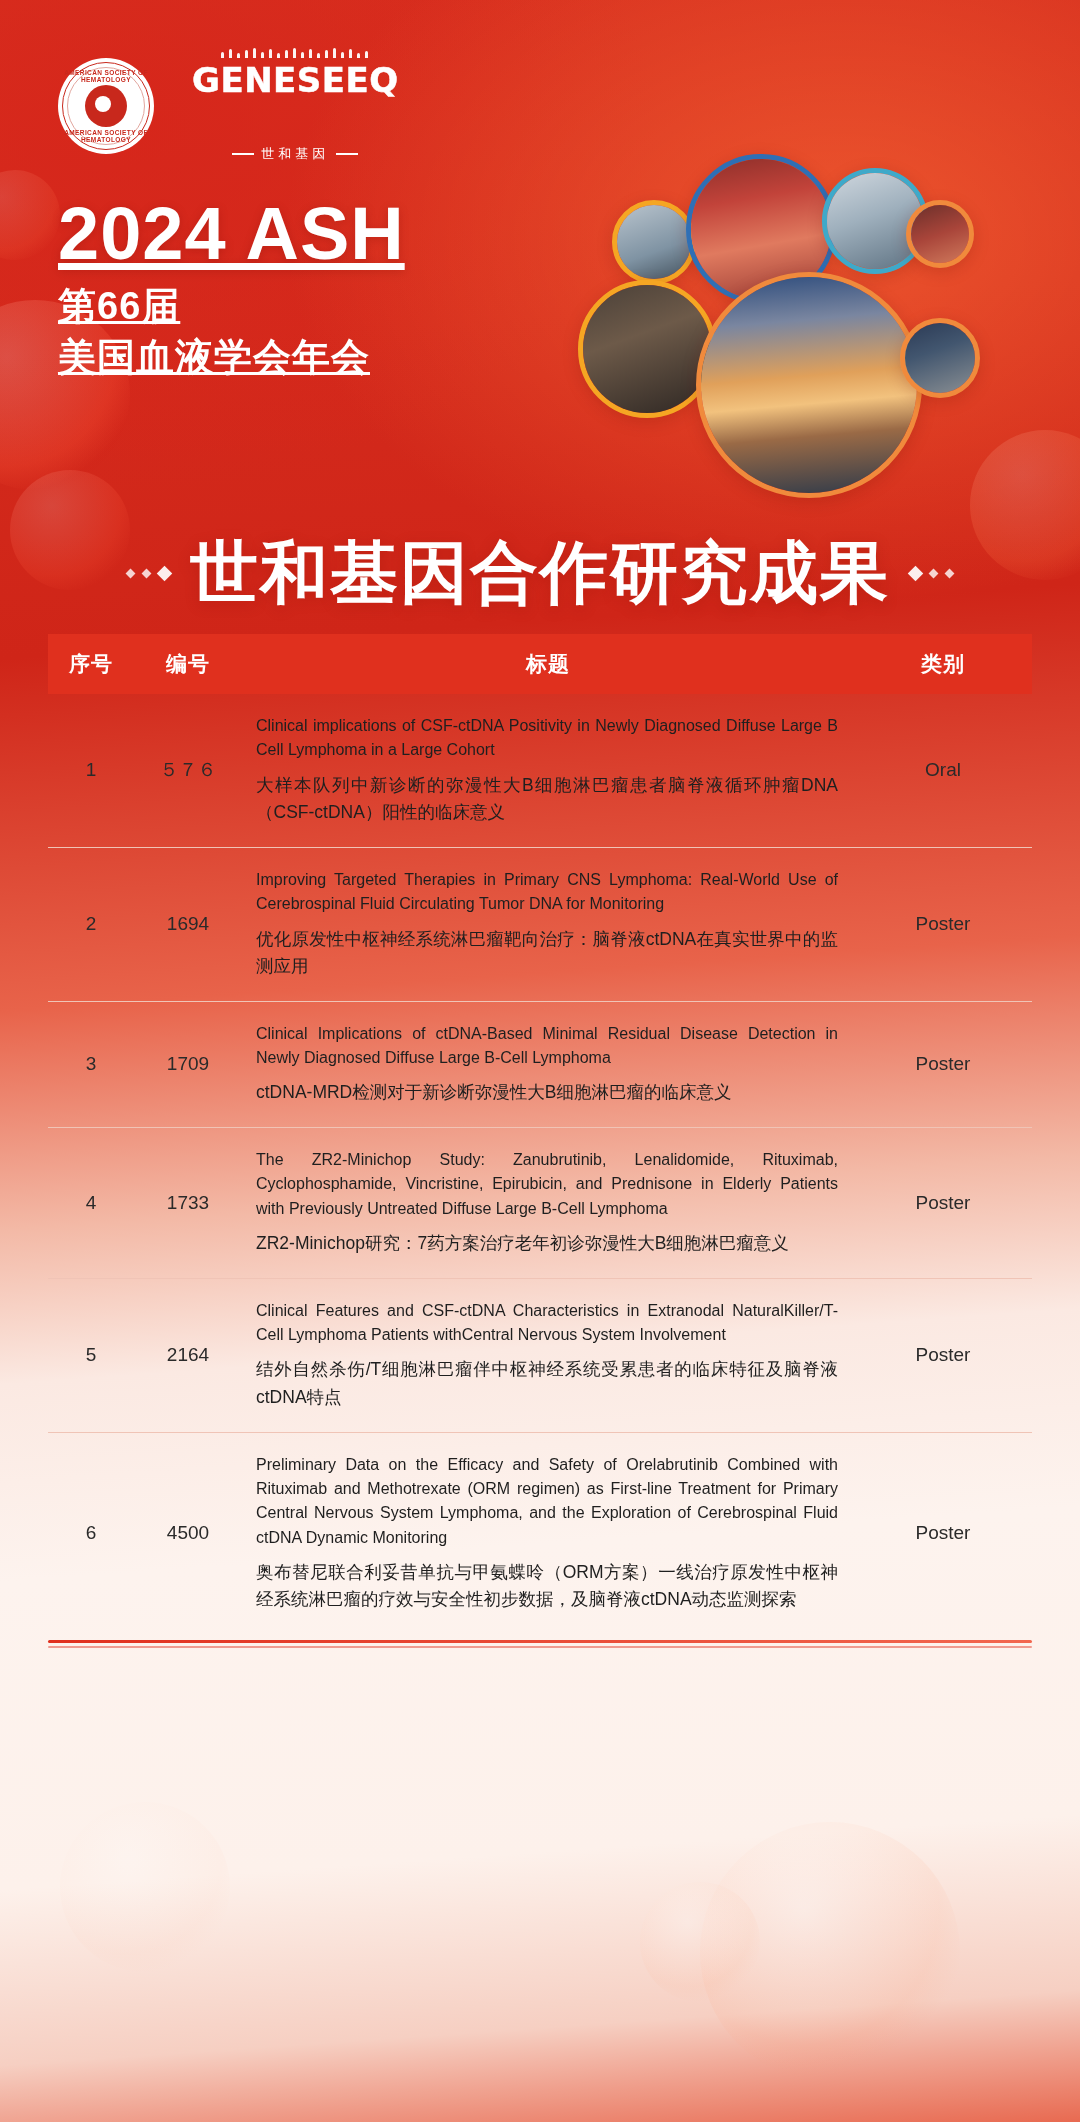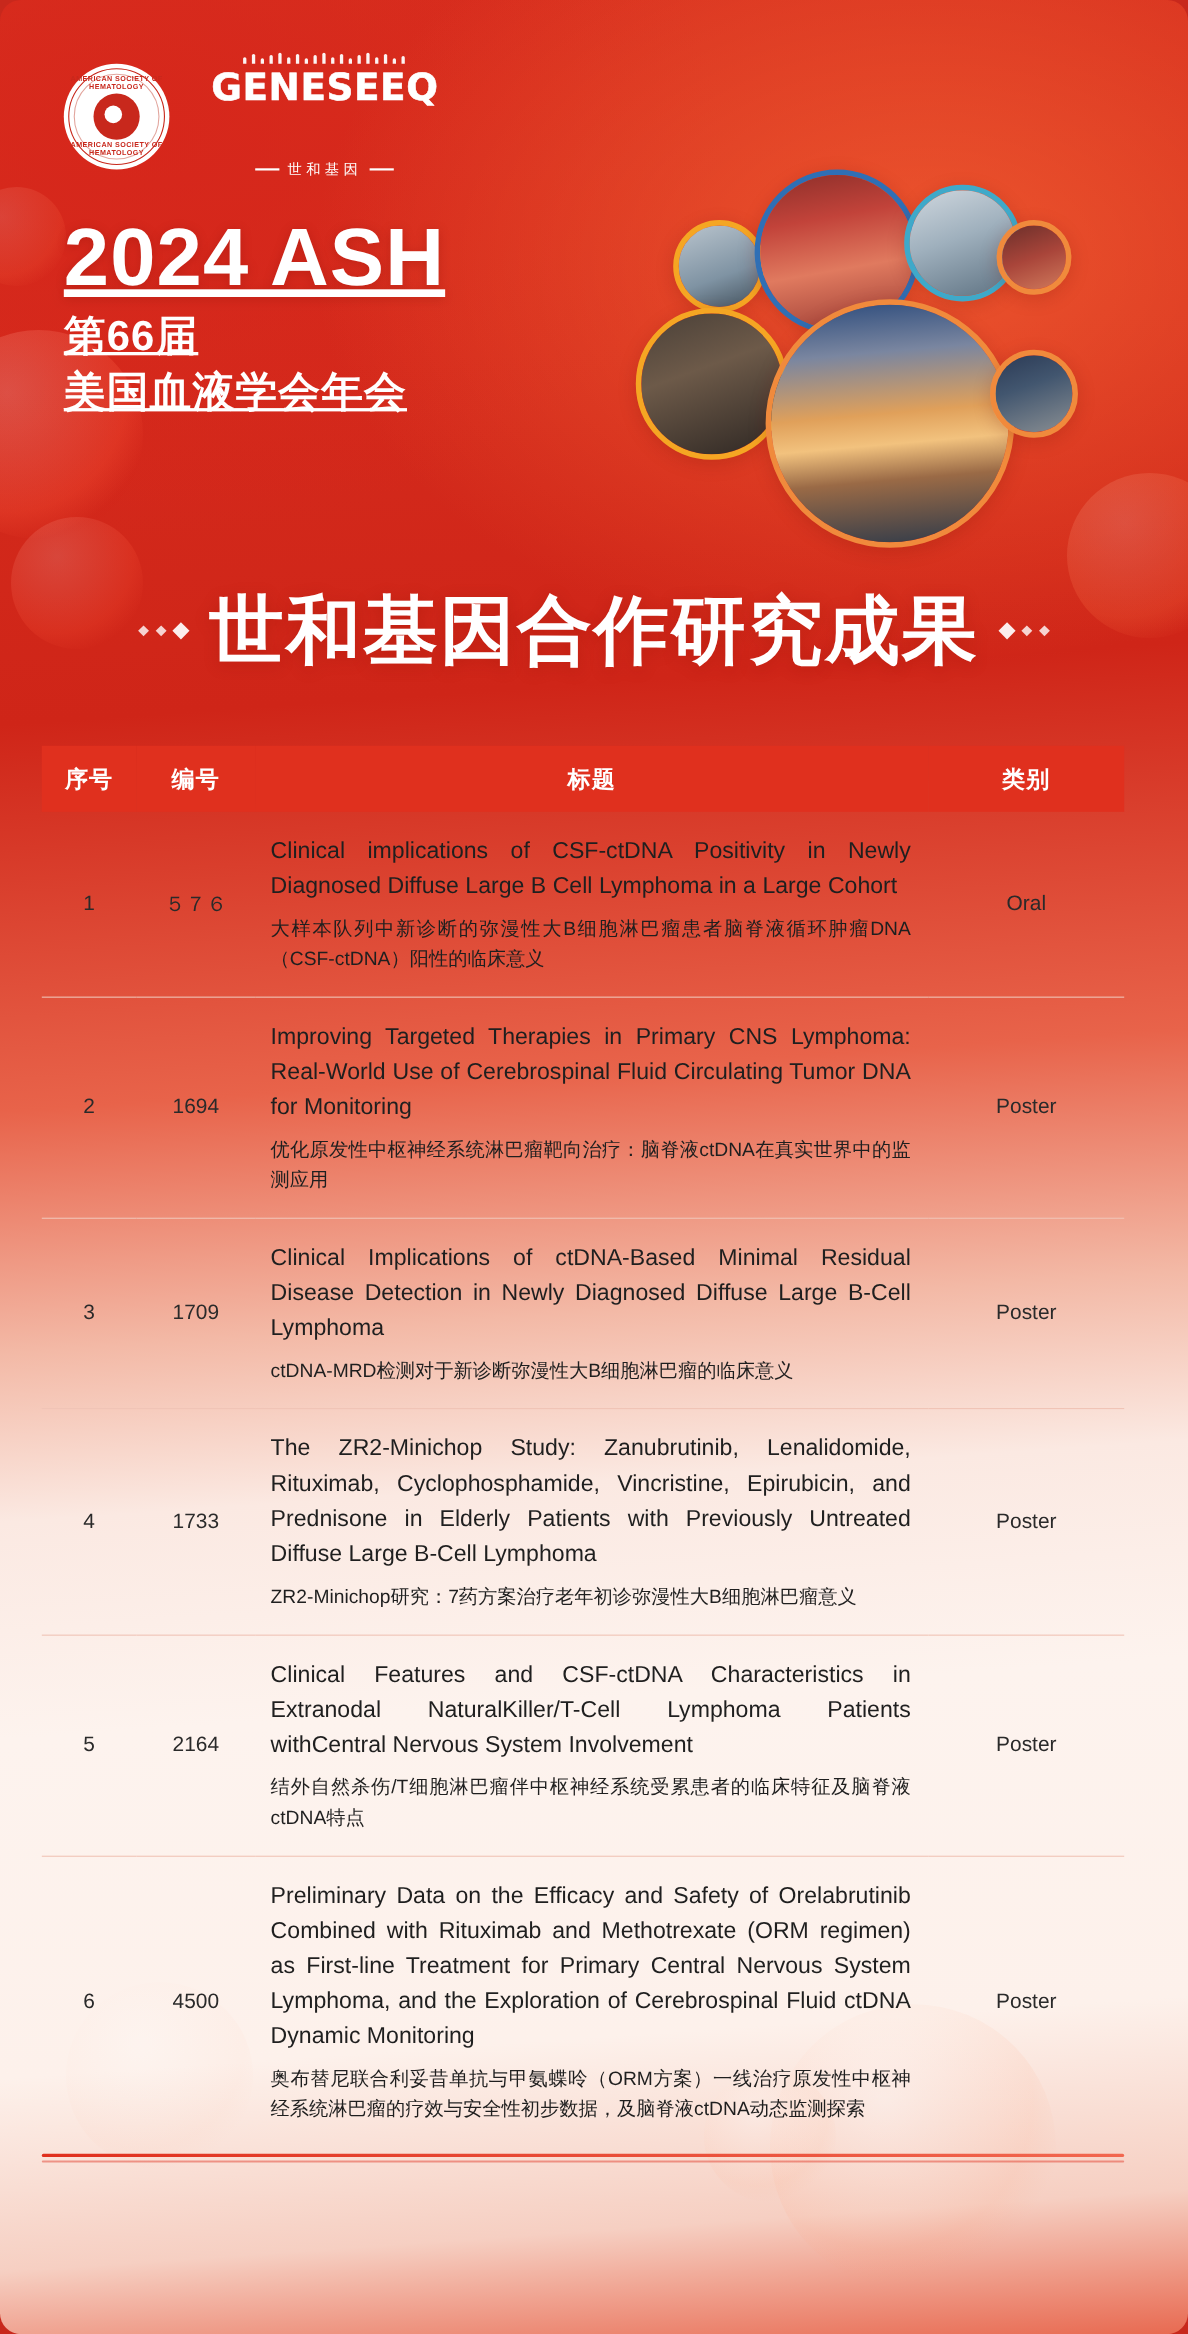--- a/index.html
+++ b/index.html
@@ -15,21 +15,20 @@
   }
   .poster {
     position: relative;
     width: 1080px;
     height: 2122px;
     background:
       radial-gradient(ellipse 900px 600px at 78% 11%, rgba(255,120,60,0.55) 0%, rgba(255,120,60,0.0) 62%),
       radial-gradient(ellipse 760px 520px at 12% 6%, rgba(214,36,26,0.75) 0%, rgba(214,36,26,0) 70%),
       linear-gradient(176deg, #d8301f 0%, #d42a1c 16%, #cf2518 30%, #e8634a 46%, #f3b9a6 56%, #fbe9e2 63%, #fdf3ee 72%, #fdf1eb 86%, #f6cfc2 94%, #e86a51 100%);
     overflow: hidden;
-    border-radius: 19px;
   }
   
   .bubble {
     position: absolute;
     border-radius: 50%;
     pointer-events: none;
   }
   .b1 { left: -60px; top: 300px; width: 190px; height: 190px; background: radial-gradient(circle at 35% 30%, rgba(255,255,255,0.18), rgba(255,90,60,0.25) 60%, rgba(210,30,20,0.05) 75%); }
   .b2 { left: 10px; top: 470px; width: 120px; height: 120px; background: radial-gradient(circle at 35% 30%, rgba(255,255,255,0.14), rgba(255,90,60,0.18) 60%, rgba(210,30,20,0.03) 78%); }
   .b3 { left: -30px; top: 170px; width: 90px; height: 90px; background: radial-gradient(circle at 35% 30%, rgba(255,255,255,0.12), rgba(255,110,70,0.16) 62%, rgba(210,30,20,0.02) 80%); }
@@ -249,24 +248,23 @@
     font-size: 68px;
     font-weight: bold;
     color: #ffffff;
     letter-spacing: 2px;
     text-shadow: 0 3px 14px rgba(150,20,0,0.3);
   }
 
   
   .table-wrap {
     position: absolute;
-    left: 38px;
+    left: 48px;
     top: 634px;
     width: 984px;
-    margin-top: 44px;
   }
   table.results {
     width: 100%;
     border-collapse: collapse;
     background: transparent;
     table-layout: fixed;
   }
   table.results thead th {
     background: #e0301e;
     color: #ffffff;
@@ -290,21 +288,21 @@
     text-align: center;
     font-size: 19px;
     color: #333333;
   }
   td.c-title {
     padding: 20px 16px 20px 14px;
     text-align: justify;
     text-justify: inter-word;
   }
   .t-en {
-    font-size: 21px;
+    font-size: 16px;
     line-height: 1.52;
     color: #1f1f1f;
     text-align: justify;
   }
   .t-cn {
     font-size: 17.5px;
     line-height: 1.58;
     color: #1f1f1f;
     margin-top: 9px;
     text-align: justify;

